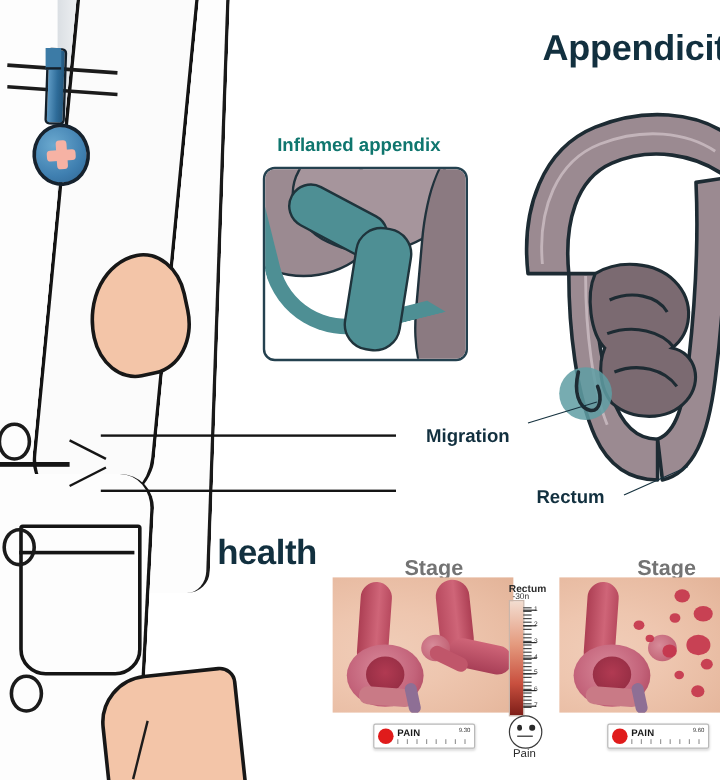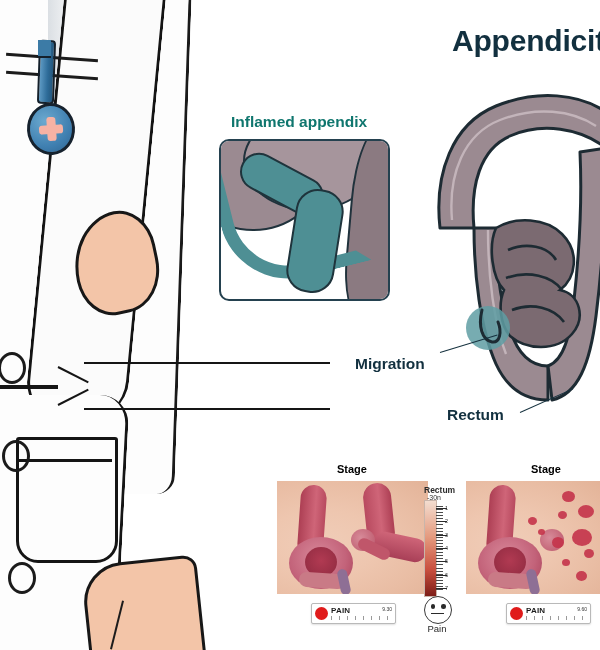--- a/index.html
+++ b/index.html
@@ -173,21 +173,21 @@
     font-size:25px;font-weight:bold;color:#111111;white-space:nowrap;letter-spacing:-.3px;
   }
 
   .health{
     position:absolute;left:181px;top:445px;
     font-size:29px;font-weight:bold;color:#12303f;letter-spacing:-.4px;
   }
 
   
   .stage-label{
-    position:absolute;font-size:11px;font-weight:bold;color:#000000;
+    position:absolute;font-size:18px;font-weight:bold;color:#737373;
   }
   .stage-label-1{left:337px;top:463px;}
   .stage-label-2{left:531px;top:463px;}
 
   .panel{position:absolute;overflow:hidden;}
   .panel-1{left:277px;top:481px;width:151px;height:113px;}
   .panel-2{left:466px;top:481px;width:134px;height:113px;}
   .panel-bg{
     position:absolute;inset:0;
     background:
@@ -361,20 +361,21 @@
   <div class="leader leader-rectum"></div>
   <div class="lbl-appendix">Migration</div>
   <div class="lbl-rectum">Rectum</div>
 
   <div class="mig-rule mig-rule-top"></div>
   <div class="mig-rule mig-rule-bot"></div>
   <div class="mig-rule mig-arrow-top"></div>
   <div class="mig-rule mig-arrow-bot"></div>
   <div class="mig-rule mig-dash"></div>
 
+  <div class="health">health</div>
 
   <div class="stage-label stage-label-1">Stage</div>
   <div class="stage-label stage-label-2">Stage</div>
 
   <div class="panel panel-1">
     <div class="panel-bg"></div>
     <div class="colon colon-asc"></div>
     <div class="colon colon-loop"></div>
     <div class="colon colon-loop2"></div>
     <div class="colon colon-bulb"></div>

